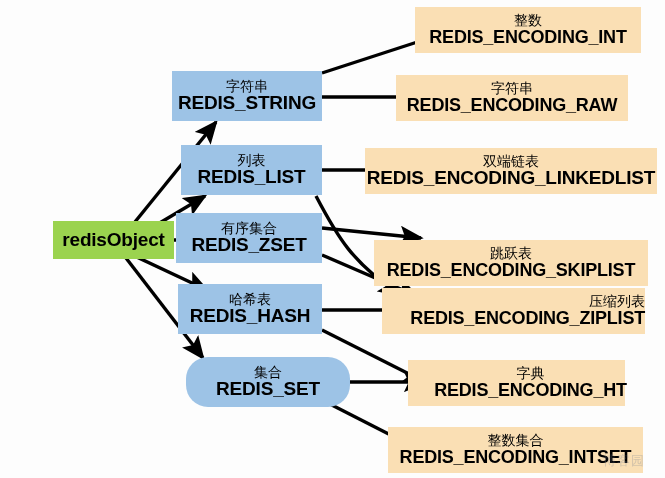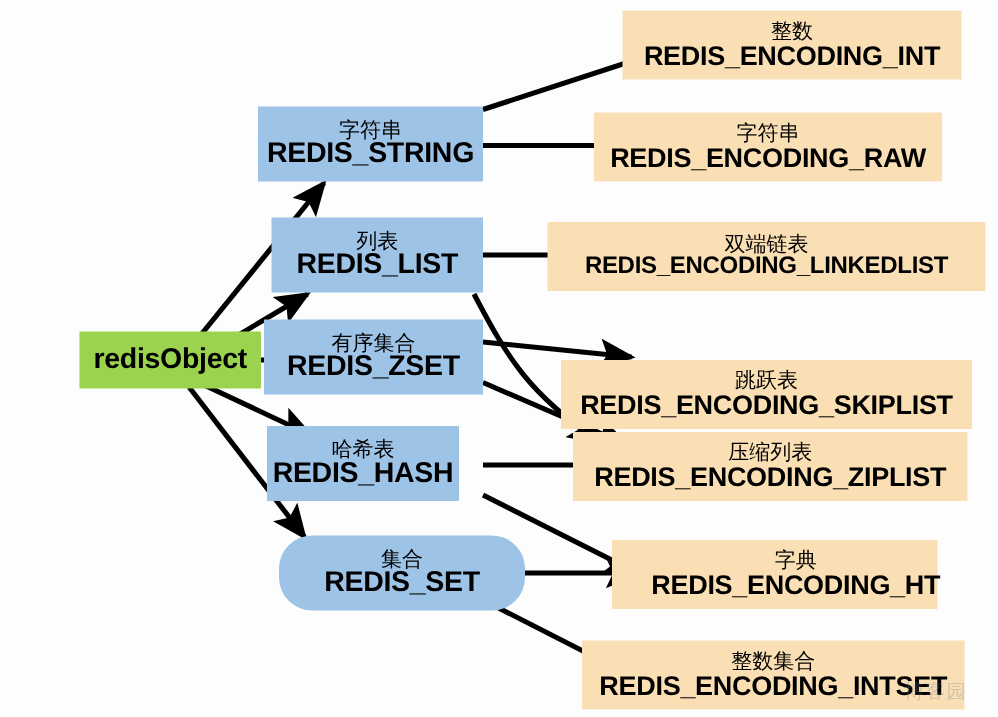--- a/index.html
+++ b/index.html
@@ -63,21 +63,21 @@
     font-weight: 600;
   }
   .node.enc {
     background: #fadfb4;
   }
   .node.enc .en {
     font-size: 18px;
     font-weight: 600;
   }
   .node.enc.small-en .en {
-    font-size: 16px;
+    font-size: 19px;
   }
   .watermark {
     position: absolute;
     right: 20px;
     bottom: 8px;
     font-size: 13px;
     color: rgba(120, 130, 145, 0.30);
     letter-spacing: 1px;
     z-index: 5;
     white-space: nowrap;
@@ -122,21 +122,21 @@
     <span class="en">REDIS_STRING</span>
   </div>
   <div class="node type" id="node-type-1" style="left: 181px; top: 145px; width: 141px; height: 50px;">
     <span class="cn">列表</span>
     <span class="en">REDIS_LIST</span>
   </div>
   <div class="node type" id="node-type-2" style="left: 176px; top: 213px; width: 146px; height: 50px;">
     <span class="cn">有序集合</span>
     <span class="en">REDIS_ZSET</span>
   </div>
-  <div class="node type" id="node-type-3" style="left: 178px; top: 284px; width: 128px; height: 50px;">
+  <div class="node type" id="node-type-3" style="left: 178px; top: 284px; width: 144px; height: 50px;">
     <span class="cn">哈希表</span>
     <span class="en">REDIS_HASH</span>
   </div>
   <div class="node type" id="node-type-4" style="left: 186px; top: 357px; width: 164px; height: 50px; border-radius: 22px;">
     <span class="cn">集合</span>
     <span class="en">REDIS_SET</span>
   </div>
 
   <div class="node enc" id="node-enc-0" style="left: 399px; top: 7px; width: 226px; height: 46px; margin-left: 16px;">
     <span class="cn">整数</span>
@@ -147,21 +147,21 @@
     <span class="en">REDIS_ENCODING_RAW</span>
   </div>
   <div class="node enc small-en" id="node-enc-2" style="left: 365px; top: 148px; width: 292px; height: 46px;">
     <span class="cn">双端链表</span>
     <span class="en">REDIS_ENCODING_LINKEDLIST</span>
   </div>
   <div class="node enc" id="node-enc-3" style="left: 374px; top: 216px; width: 274px; height: 46px; margin-top: 24px;">
     <span class="cn">跳跃表</span>
     <span class="en">REDIS_ENCODING_SKIPLIST</span>
   </div>
-  <div class="node enc" id="node-enc-4" style="left: 382px; top: 288px; width: 263px; height: 46px;">
+  <div class="node enc" id="node-enc-4" style="left: 382px; top: 288px; width: 263px; height: 46px; align-items: flex-end;">
     <span class="cn">压缩列表</span>
     <span class="en">REDIS_ENCODING_ZIPLIST</span>
   </div>
   <div class="node enc" id="node-enc-5" style="left: 408px; top: 360px; width: 217px; height: 46px; padding-left: 28px;">
     <span class="cn">字典</span>
     <span class="en">REDIS_ENCODING_HT</span>
   </div>
   <div class="node enc" id="node-enc-6" style="left: 388px; top: 427px; width: 255px; height: 46px;">
     <span class="cn">整数集合</span>
     <span class="en">REDIS_ENCODING_INTSET</span>

